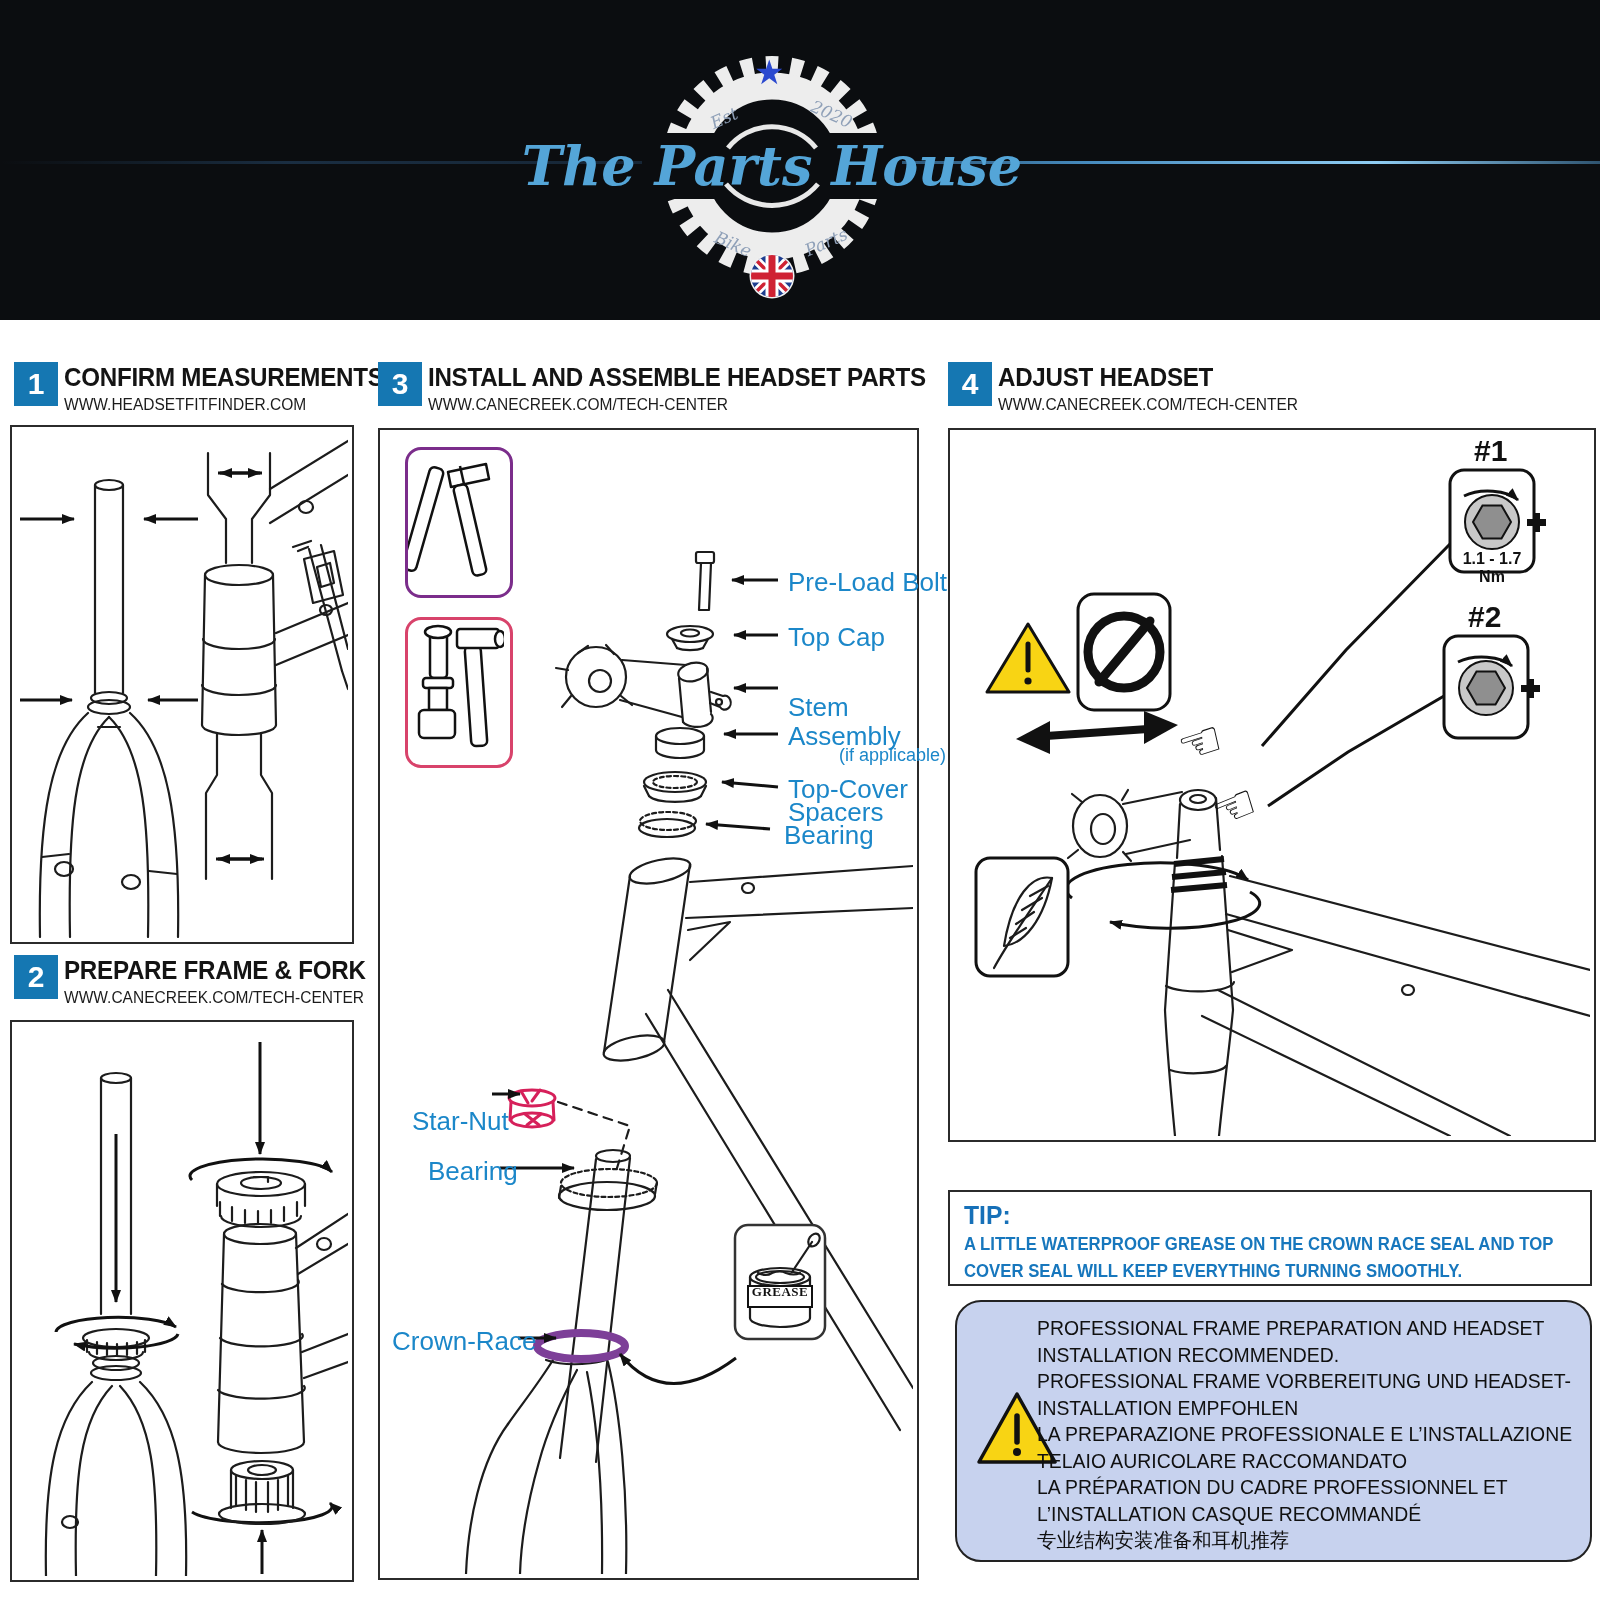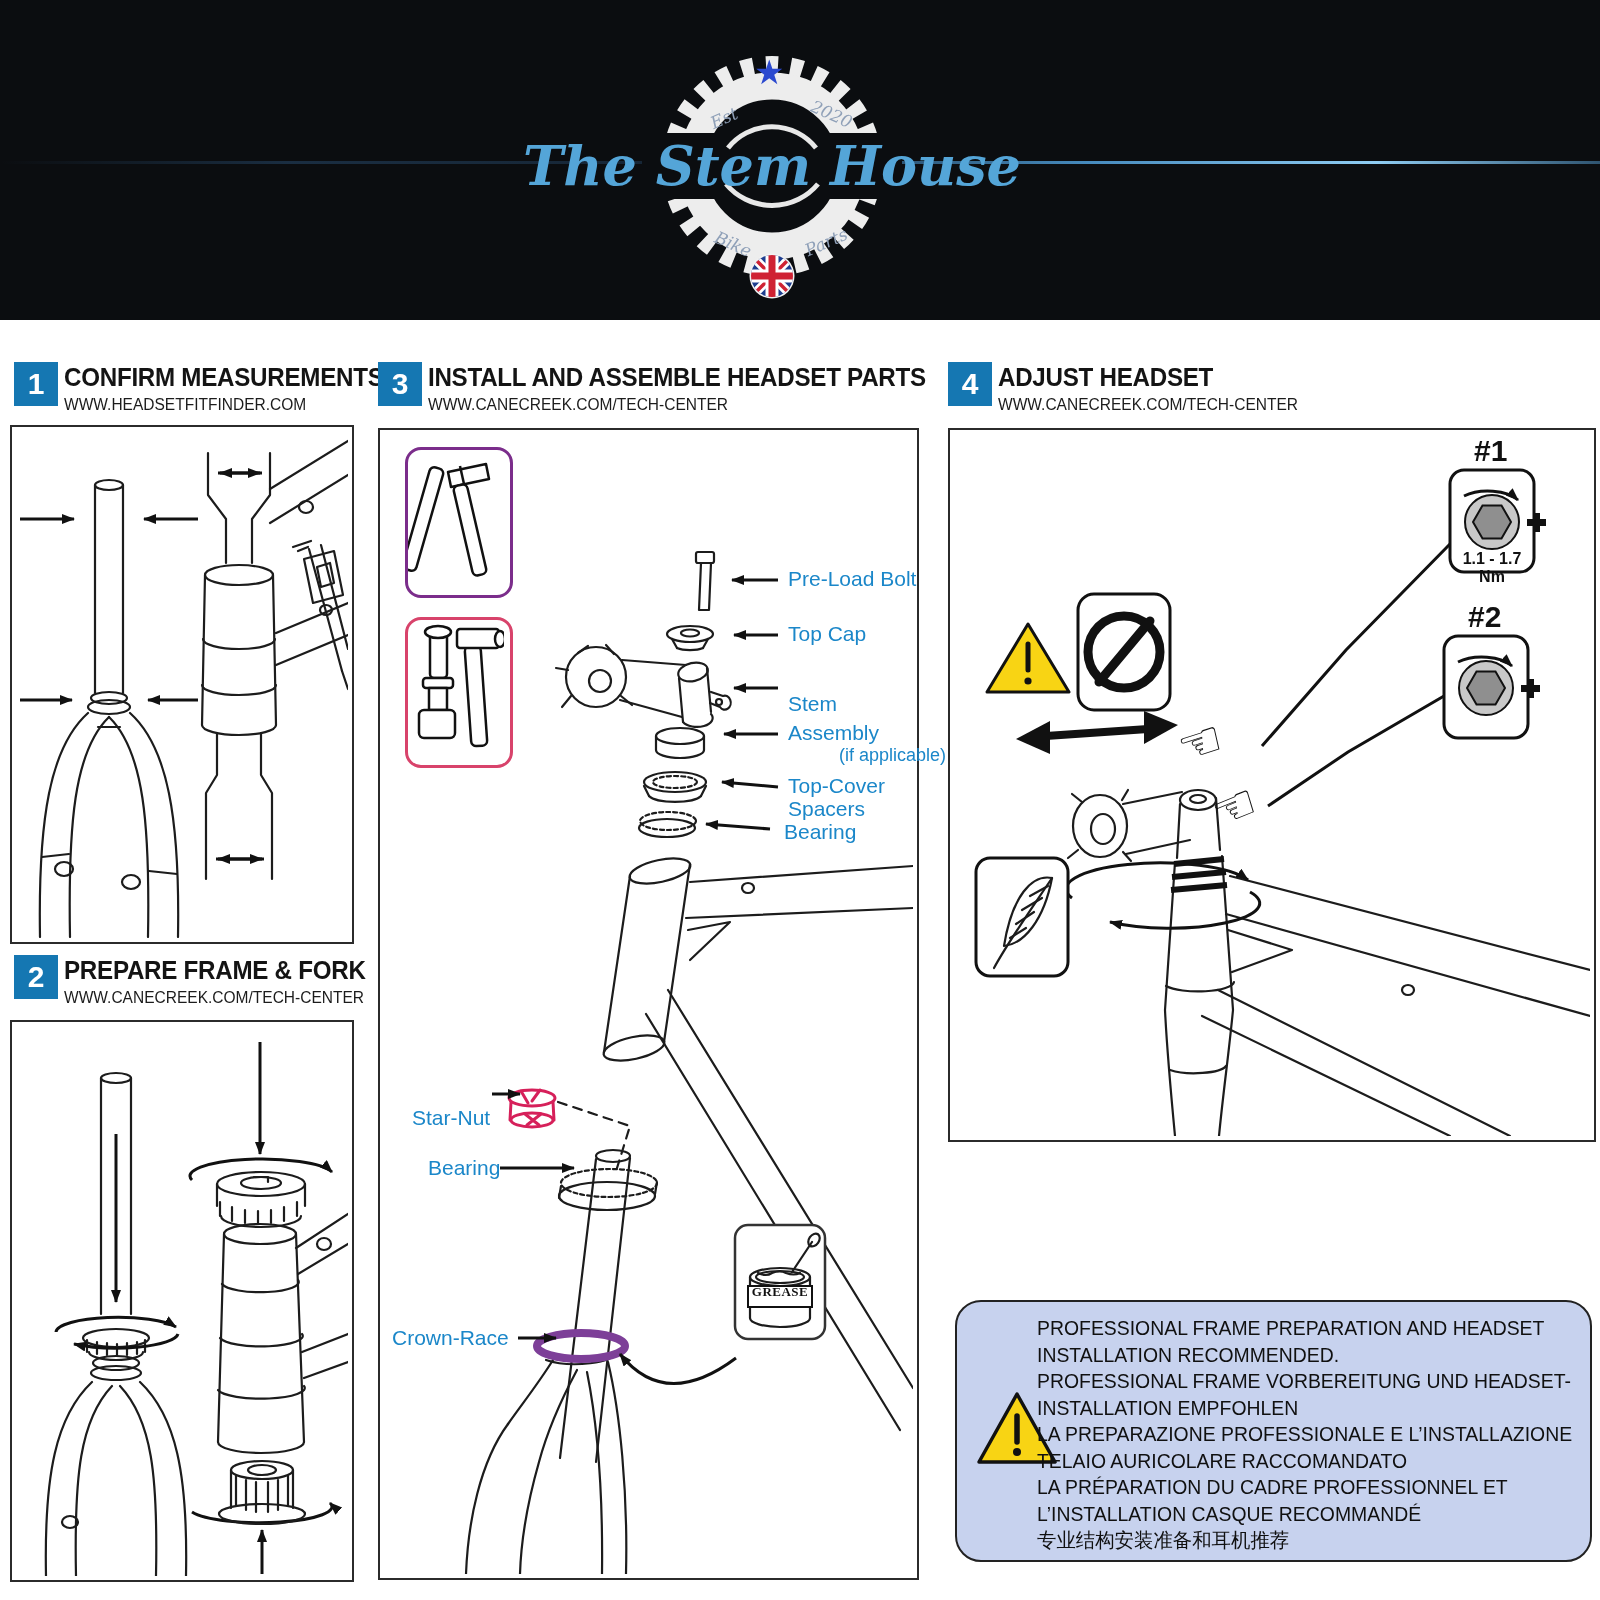--- a/index.html
+++ b/index.html
@@ -25,21 +25,21 @@
   .ukflag{position:absolute;left:126px;top:222px;}
   
   .numsq{position:absolute;width:44px;height:44px;background:#1577b2;color:#fff;
     font-weight:bold;font-size:30px;text-align:center;line-height:44px;}
   .sec-title{position:absolute;font-weight:bold;font-size:26px;letter-spacing:-.3px;
     transform:scaleX(.93);transform-origin:left;white-space:nowrap;color:#141414;}
   .sec-url{position:absolute;font-size:16px;color:#1c1c1c;transform:scaleX(.97);
     transform-origin:left;white-space:nowrap;}
   .panel{position:absolute;border:2px solid #2b2b2b;background:#fff;}
   
-  .lbl{position:absolute;color:#1b87c9;font-size:21px;white-space:nowrap;}
+  .lbl{position:absolute;color:#1b87c9;font-size:26px;white-space:nowrap;}
   .lbl.small{font-size:18px;}
   .toolbox{position:absolute;width:102px;height:145px;border-radius:16px;background:#fff;}
   .toolbox.purple{border:3px solid #7b2d8b;}
   .toolbox.pink{border:3px solid #d8436b;}
   .grease-lbl{position:absolute;font-size:13px;font-weight:bold;color:#111;
     letter-spacing:.5px;width:64px;text-align:center;font-family:Liberation Serif, serif;}
   .hand{position:absolute;font-size:50px;color:#111;font-family:"DejaVu Sans",sans-serif;}
   .tool-tag{position:absolute;font-weight:bold;font-size:30px;color:#111;
     font-family:"Liberation Sans",sans-serif;}
   .torque{position:absolute;font-size:16px;font-weight:bold;color:#111;width:76px;text-align:center;}
@@ -68,21 +68,21 @@
       <svg class="ring" width="260" height="260" viewBox="0 0 260 260">
         <circle cx="130" cy="130" r="99" fill="none" stroke="#ededed" stroke-width="22" stroke-dasharray="12 12.2"></circle>
         <circle cx="130" cy="130" r="80" fill="none" stroke="#ededed" stroke-width="27"></circle>
         <rect x="0" y="97" width="260" height="66" fill="#0b0d10"></rect>
         <path d="M86 112 A 56 56 0 0 1 174 112" fill="none" stroke="#e8e8e8" stroke-width="5"></path>
         <path d="M84 148 A 60 60 0 0 0 176 148" fill="none" stroke="#e8e8e8" stroke-width="5"></path>
       </svg>
       <span class="star">★</span>
       <span class="scriptsm est">Est</span>
       <span class="scriptsm year">2020</span>
-      <div class="brand">The Stem House</div>
+      <div class="brand">The Parts House</div>
       <span class="scriptsm bike">Bike</span>
       <span class="scriptsm parts">Parts</span>
       <svg class="ukflag" width="48" height="48" viewBox="0 0 48 48">
         <defs>
             <clipPath id="fc">
               <circle cx="24" cy="24" r="21"></circle>
             </clipPath>
           </defs>
         <circle cx="24" cy="24" r="22.5" fill="#f2f2f2"></circle>
         <g clip-path="url(#fc)">
@@ -464,20 +464,24 @@
         <rect x="577" y="249" width="7" height="19" fill="#111"></rect>
       </g>
     </svg>
     <span class="hand" style="left:228px;top:284px;transform:rotate(-18deg);">☜</span>
     <span class="hand" style="left:262px;top:348px;transform:rotate(-22deg);">☜</span>
     <div class="tool-tag" style="left:524px;top:4px;">#1</div>
     <div class="torque" style="left:504px;top:120px;">1.1 - 1.7 Nm</div>
     <div class="tool-tag" style="left:518px;top:170px;">#2</div>
   </div>
 
+  <div class="tipbox">
+    <div class="tip-h">TIP:</div>
+    <div class="tip-b">A LITTLE WATERPROOF GREASE ON THE CROWN RACE SEAL AND TOP COVER SEAL WILL KEEP EVERYTHING TURNING SMOOTHLY.</div>
+  </div>
 
   <div class="noticebox">
     <svg style="position:absolute;left:18px;top:88px;" width="84" height="78" viewBox="0 0 84 78">
       <path d="M42 4 L80 72 L4 72 Z" fill="#f8d414" stroke="#111" stroke-width="3.5" stroke-linejoin="round"></path>
       <path d="M42 26 V52" stroke="#111" stroke-width="5.5" stroke-linecap="round"></path>
       <circle cx="42" cy="62" r="4" fill="#111"></circle>
     </svg>
     <div class="notice-text">
       <div>PROFESSIONAL FRAME PREPARATION AND HEADSET</div>
       <div>INSTALLATION RECOMMENDED.</div>

